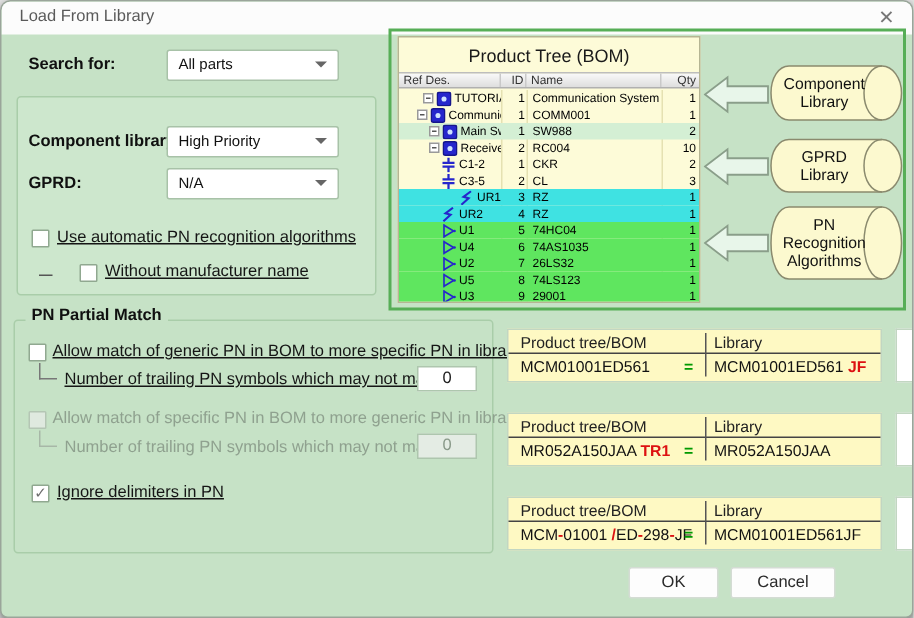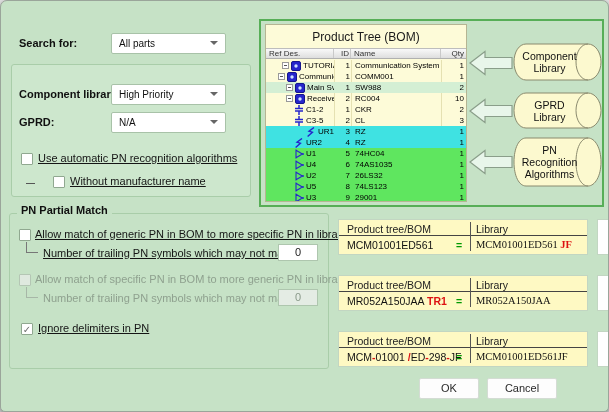--- a/index.html
+++ b/index.html
@@ -70,32 +70,36 @@
   .flow-arrow { position:absolute; left:468px; width:44px; height:26px; }
   
   .exbox { position:absolute; left:337px; width:250px; height:36px; background:#fef9c3; border:1px solid #c2d6c2; }
   .exdiv { position:absolute; left:131px; top:2px; bottom:3px; border-left:1px solid #555; }
   .exhead { position:absolute; left:0; right:0; top:0; height:16px; border-bottom:1px solid #444; }
   .exh-bom { position:absolute; left:8px; top:3px; font-size:10.5px; color:#222; }
   .exh-lib { position:absolute; left:137px; top:3px; font-size:10.5px; color:#222; }
   .exval { position:absolute; left:0; right:0; top:17px; height:17px; font-size:10.5px; color:#111; }
   .exv-bom { position:absolute; left:8px; top:2px; white-space:pre; }
   .exv-eq { position:absolute; left:112px; top:2px; width:16px; text-align:center; color:#009900; font-weight:bold; }
-  .exv-lib { position:absolute; left:137px; top:2px; white-space:pre;font-family:Liberation Serif, serif; }
+  .exv-lib { position:absolute; left:137px; top:2px; white-space:pre; }
   .red { color:#dd1111; font-weight:bold; }
   .edge-strip { position:absolute; left:596px; width:12px; background:#fff; border:1px solid #c2d6c2; border-right:none; }
   
   .btn { position:absolute; height:21px; background:#fdfdfd; border:1px solid #d4dcd4; border-radius:2px;
          font-size:11px; color:#2a2a2a; text-align:center; line-height:19px; }
 </style>
 </head>
 <body>
 
 <div class="dialog">
 
+  <div class="titlebar">
+    <div class="title">Load From Library</div>
+    <div class="close-btn">✕</div>
+  </div>
 
   <div class="lbl" style="left:18px; top:36px;">Search for:</div>
   <div class="dropdown" style="left:110px; top:32px;">
     <span>All parts</span>
     <span class="dd-arrow"></span>
   </div>
 
   <div class="groupbox gb1"></div>
   <div class="lbl" style="left:18px; top:87px;">Component library:</div>
   <div class="dropdown" style="left:110px; top:83px;">

